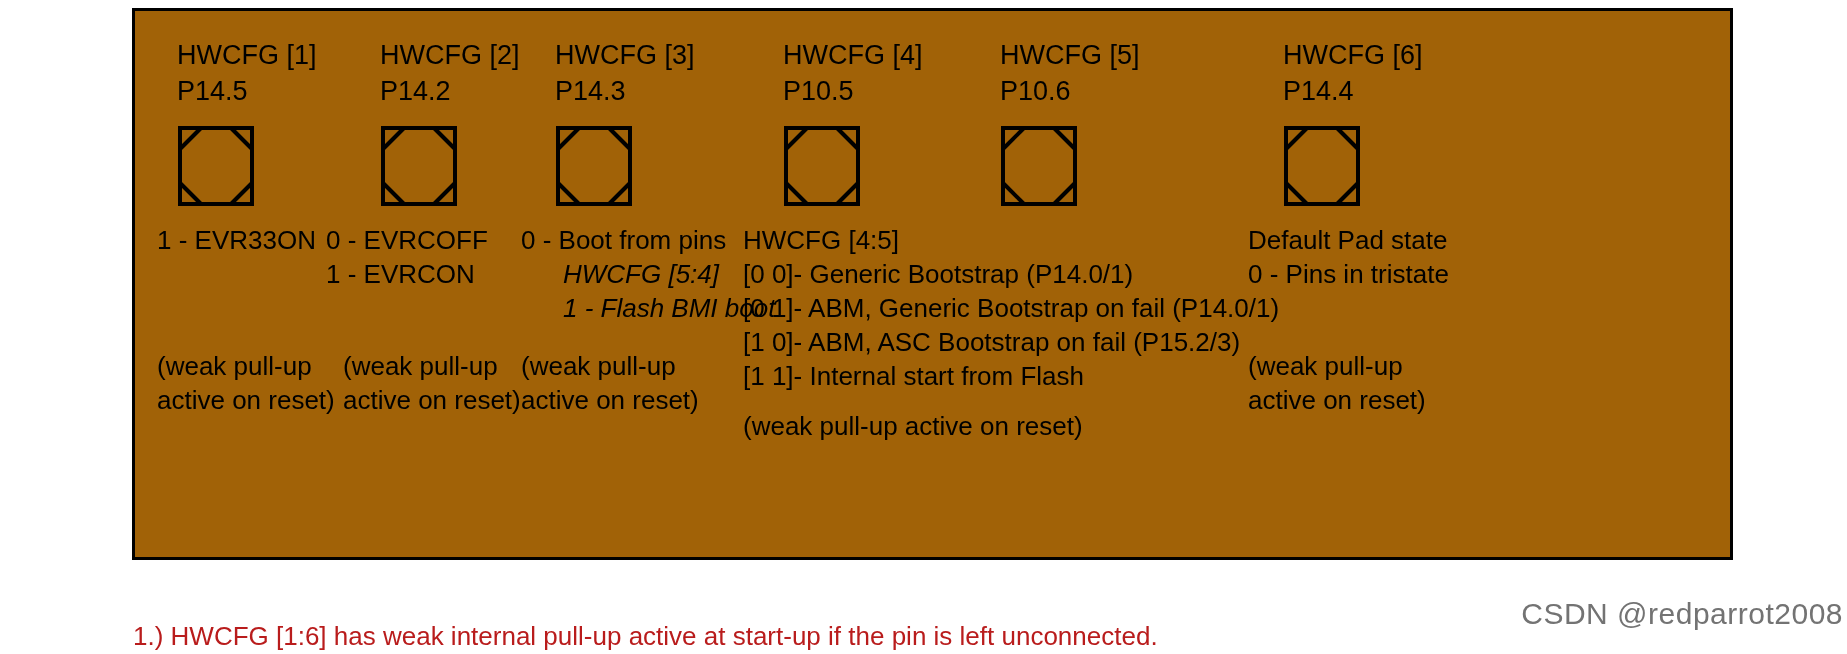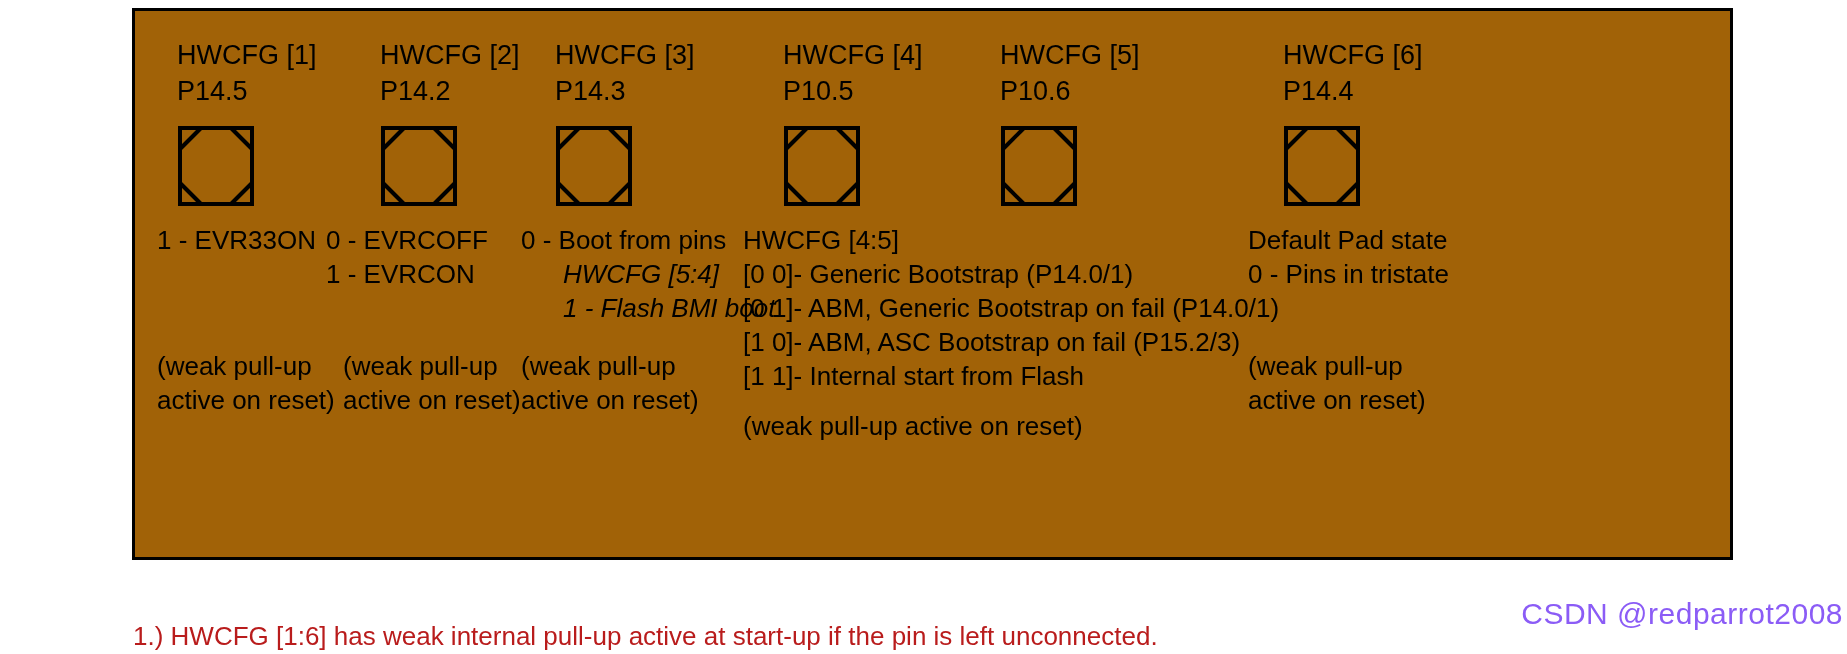--- a/index.html
+++ b/index.html
@@ -106,21 +106,21 @@
     margin-top: 32px;
   }
 
   
   .watermark {
     position: absolute;
     right: 4px;
     top: 595px;
     font-size: 30px;
     line-height: 38px;
-    color: #8b5cf6;
+    color: #737373;
     white-space: nowrap;
     letter-spacing: 0.5px;
     user-select: none;
   }
 </style>
 </head>
 <body>
 
 <div class="diagram-frame">
   <div class="columns">

